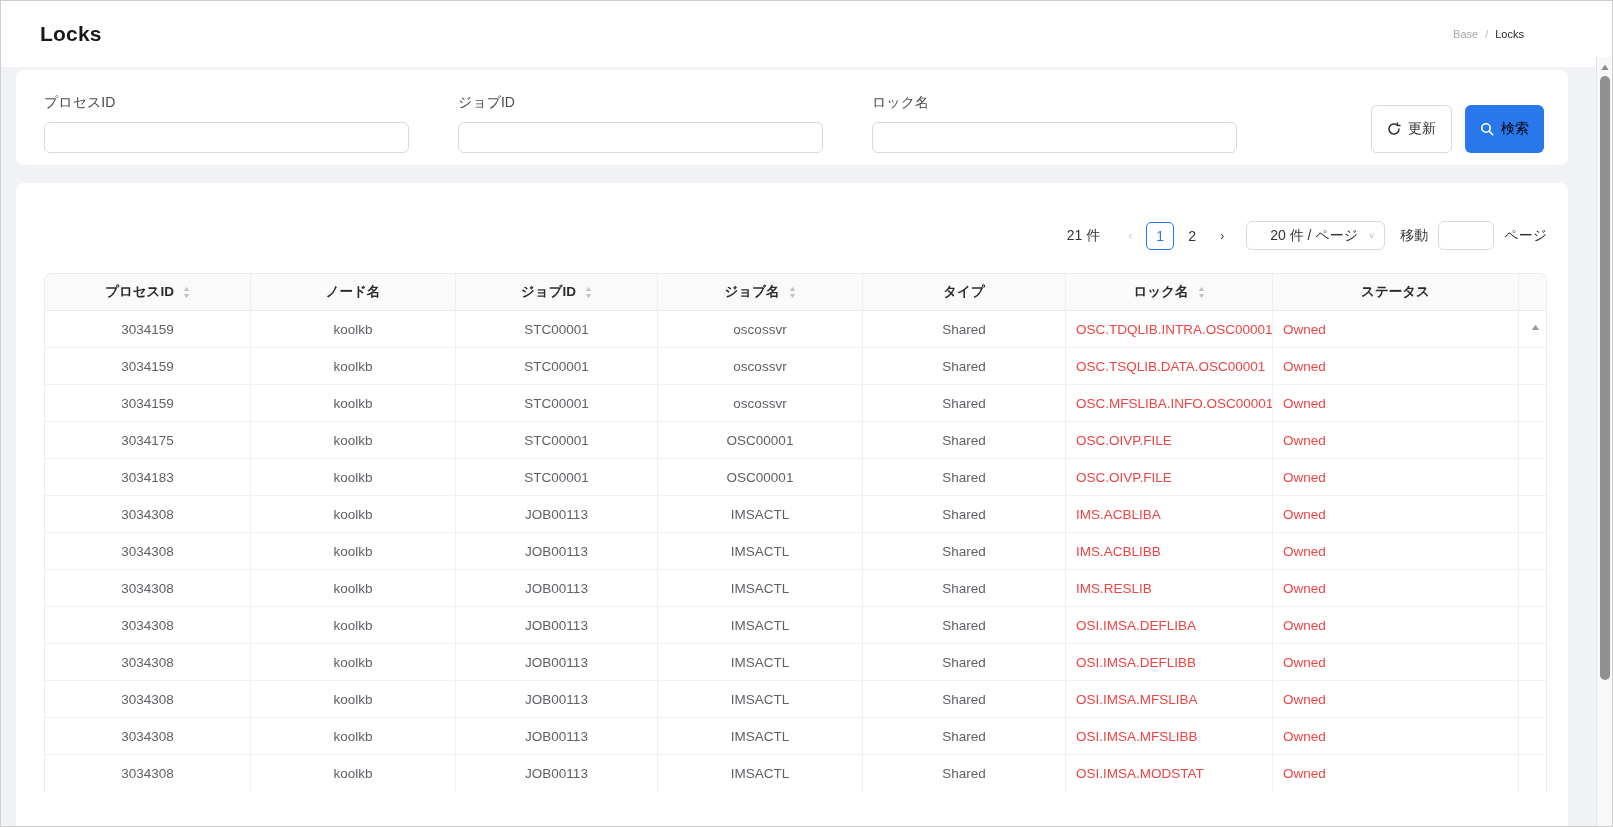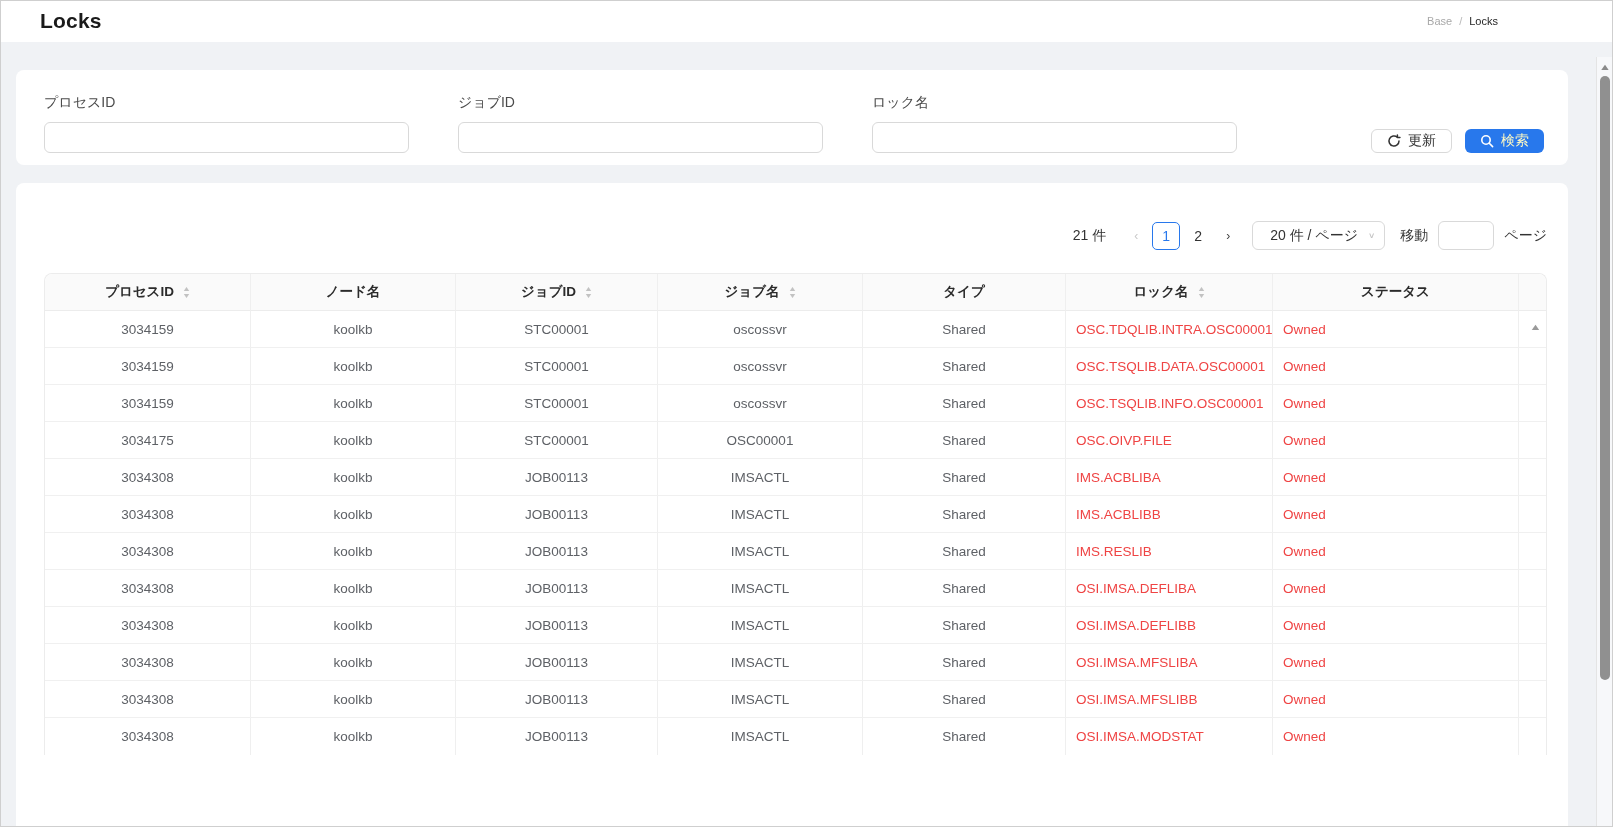--- a/index.html
+++ b/index.html
@@ -7,23 +7,23 @@
   body {
     font-family:"Liberation Sans","DejaVu Sans",sans-serif;
     background:#f0f2f5;
     position:relative;
     color:#333;
   }
   .frame { position:absolute; inset:0; border:1px solid #cfcfcf; pointer-events:none; z-index:50; }
 
   
   .topbar {
-    height:42px; background:#fff;
+    height:67px; background:#fff;
     display:flex; align-items:center; justify-content:space-between;
-    padding:0 115px 0 40px;
+    padding:0 89px 0 40px;
   }
   .page-title { font-size:21px; font-weight:700; color:#1a1a1a; letter-spacing:.2px; }
   .breadcrumb { font-size:11px; display:flex; align-items:center; gap:7px; }
   .crumb-base { color:#a8a8a8; }
   .crumb-sep  { color:#b8b8b8; }
   .crumb-current { color:#262626; font-weight:500; }
 
   
   .content { position:absolute; left:16px; top:70px; width:1552px; }
 
@@ -36,26 +36,26 @@
   }
   .filter-fields { display:flex; gap:49px; }
   .filter-field { width:365px; }
   .filter-label { display:block; font-size:14px; color:#4b4b4b; margin-bottom:10px; }
   .filter-input {
     width:100%; height:31px; border:1px solid #d9d9d9; border-radius:6px;
     padding:0 10px; font-size:14px; color:#333; outline:none; background:#fff;
   }
   .filter-actions { margin-left:auto; display:flex; gap:13px; align-items:center; }
   .btn {
-    height:24px; border-radius:6px; font-size:14px; cursor:pointer;
+    height:48px; border-radius:6px; font-size:14px; cursor:pointer;
     display:inline-flex; align-items:center; gap:7px; padding:0 15px;
     font-family:inherit;
   }
   .btn-default { background:#fff; border:1px solid #d9d9d9; color:#333; }
-  .btn-primary { border:none; color:#fef9c3; }
+  .btn-primary { border:none; color:#000000; }
   .btn svg { display:block; }
 
   
   .table-card {
     margin-top:18px; border-radius:8px 8px 0 0;
     padding:38px 21px 0 28px; height:700px;
   }
 
   
   .pagination-row {
@@ -72,21 +72,21 @@
   .pg-arrow.enabled { color:#404040; }
   .pg-num {
     min-width:28px; height:28px; margin:0 2px;
     display:inline-flex; align-items:center; justify-content:center;
     font-size:14px; border-radius:5px; cursor:pointer; background:transparent; border:1px solid transparent;
     color:#333; font-family:inherit;
   }
   .pg-num.active { border-color:var(--accent); color:var(--accent); background:#fff; }
   .page-size-select {
     height:29px; border:1px solid #d9d9d9; border-radius:6px; background:#fff;
-    display:inline-flex; align-items:center; gap:10px; padding:0 9px 0 17px;
+    display:inline-flex; align-items:center; gap:10px; padding:0 9px 0 23px;
     margin-left:10px; cursor:pointer; color:#333;
   }
   .select-chevron { color:#c3c3c3; font-size:10px; transform:scaleY(.8); }
   .goto-label { margin-left:15px; }
   .goto-input {
     width:56px; height:29px; border:1px solid #d9d9d9; border-radius:6px;
     margin:0 10px; padding:0 8px; font-size:14px; outline:none;
   }
 
   
@@ -279,26 +279,36 @@
               <td>OSC.TSQLIB.DATA.OSC00001</td>
               <td>Owned</td>
               <td></td>
             </tr>
             <tr>
               <td>3034159</td>
               <td>koolkb</td>
               <td>STC00001</td>
               <td>oscossvr</td>
               <td>Shared</td>
-              <td>OSC.TSQLIB.INFO.OSC00001</td>
+              <td>OSC.MFSLIBA.INFO.OSC00001</td>
               <td>Owned</td>
               <td></td>
             </tr>
             <tr>
               <td>3034175</td>
+              <td>koolkb</td>
+              <td>STC00001</td>
+              <td>OSC00001</td>
+              <td>Shared</td>
+              <td>OSC.OIVP.FILE</td>
+              <td>Owned</td>
+              <td></td>
+            </tr>
+            <tr>
+              <td>3034183</td>
               <td>koolkb</td>
               <td>STC00001</td>
               <td>OSC00001</td>
               <td>Shared</td>
               <td>OSC.OIVP.FILE</td>
               <td>Owned</td>
               <td></td>
             </tr>
             <tr>
               <td>3034308</td>

